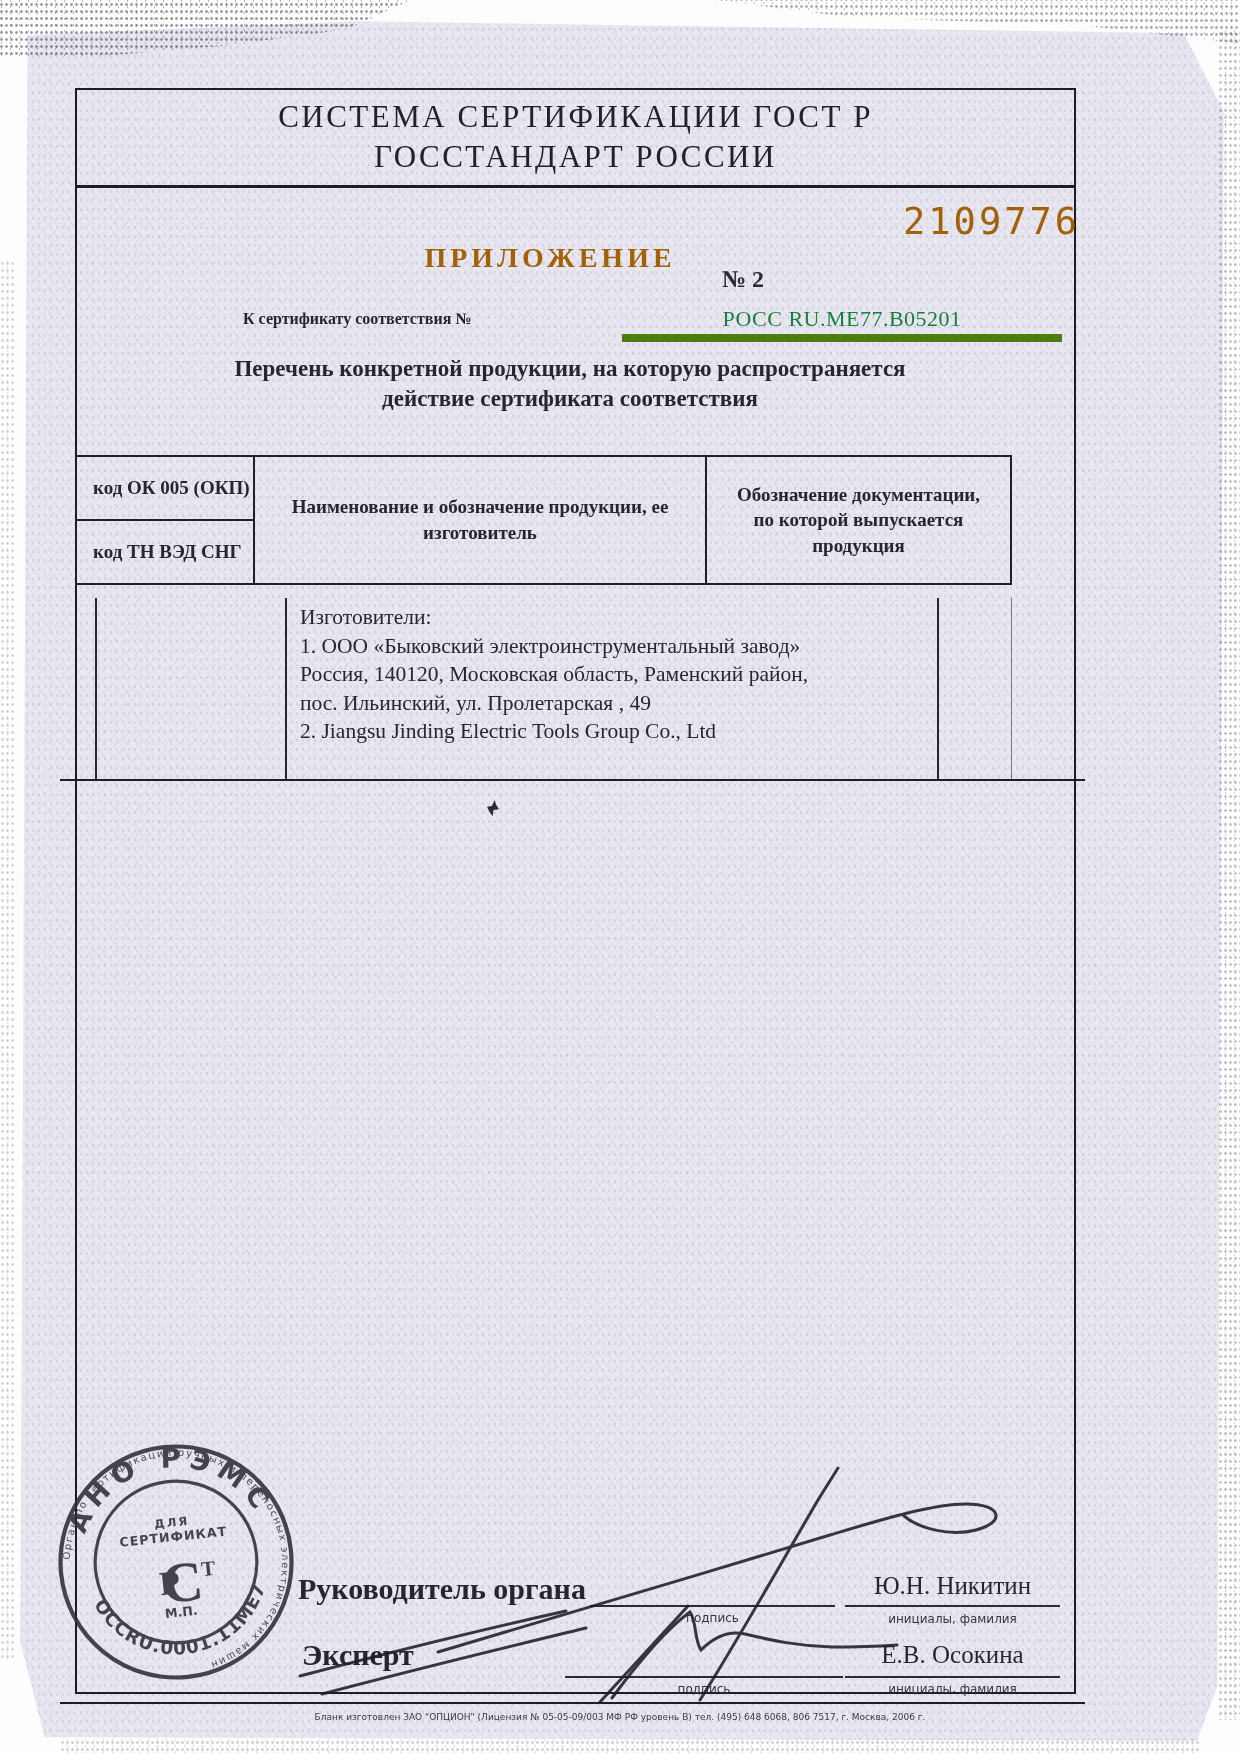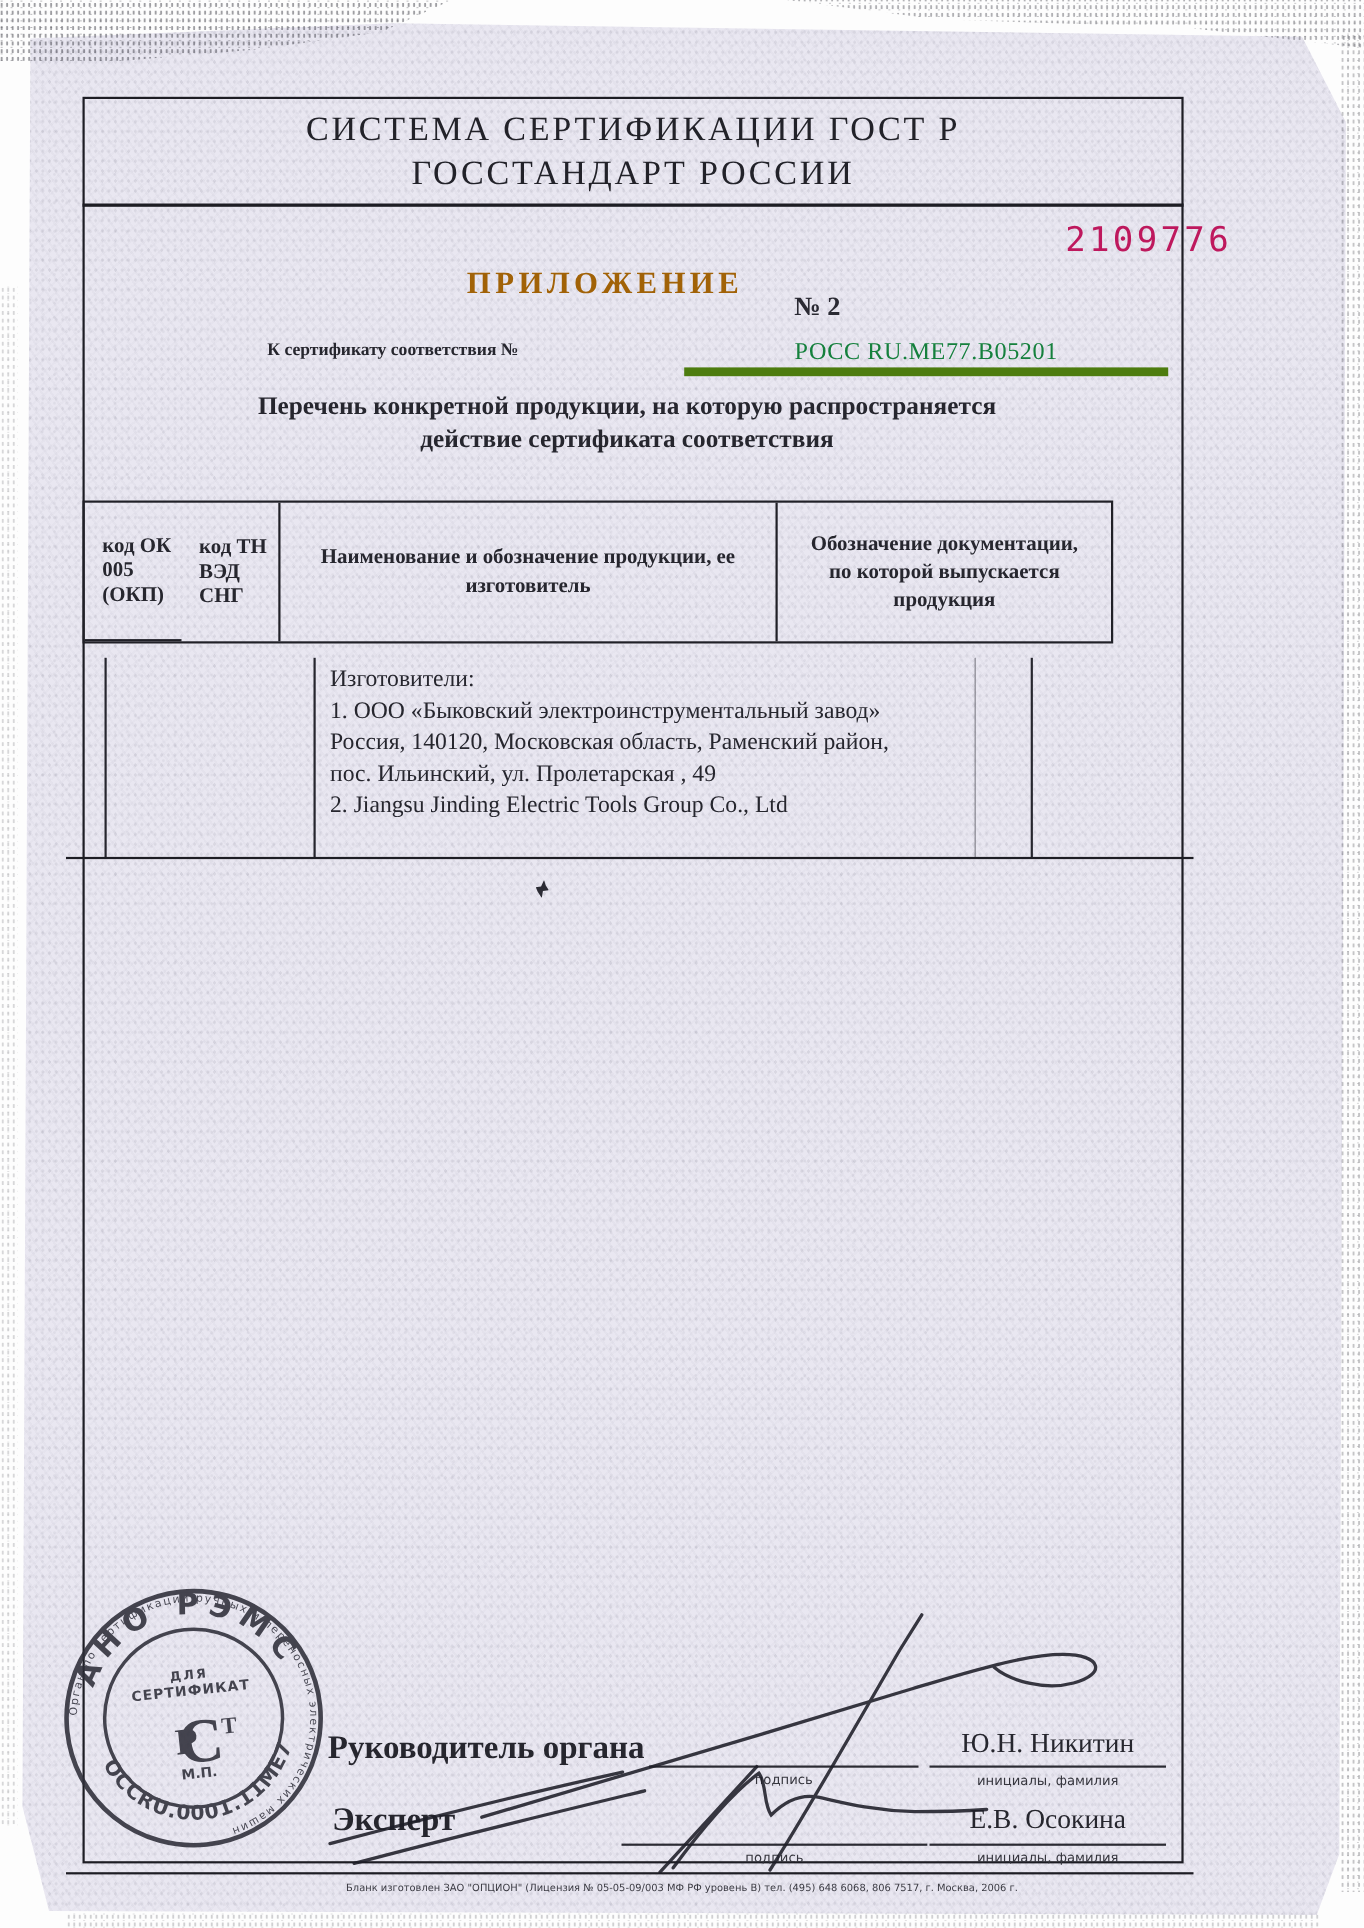--- a/index.html
+++ b/index.html
@@ -39,45 +39,45 @@
   .frame { position:absolute; z-index:5; left:75px; top:88px; width:1001px; height:1606px;
     border:2px solid #1d1d24; }
   .abs { position:absolute; z-index:6; }
   .ink { color:#23232b; }
 
   .header-strip { left:75px; top:88px; width:1001px; height:100px;
     border-bottom:3px solid #1d1d24; display:flex; flex-direction:column;
     justify-content:center; align-items:center; gap:4px; }
   .header-strip div { font-size:31px; font-weight:normal; letter-spacing:2.5px; color:#222229; }
 
-  .serial { left:876px; top:200px; width:244px; text-align:right;
-    font-family:"DejaVu Sans Mono", monospace; font-size:31px; color:#be185d; letter-spacing:3px; }
+  .serial { left:836px; top:200px; width:244px; text-align:right;
+    font-family:"DejaVu Sans Mono", monospace; font-size:37px; color:#a16207; letter-spacing:3px; }
 
   .doc-title { left:300px; top:242px; width:500px; text-align:center;
     font-size:28px; font-weight:bold; letter-spacing:4px; color:#a16207; }
   .doc-title-no { left:722px; top:266px; font-size:24px; font-weight:bold; color:#2a2a33; }
 
   .cert-label { left:243px; top:310px; font-size:16px; font-weight:bold; color:#26262e; }
   .cert-value { left:622px; top:306px; width:440px; height:36px; text-align:center;
     font-size:22px; color:#15803d; border-bottom:8px solid #4d7c0f; letter-spacing:.5px; }
 
   .subtitle { left:120px; width:900px; text-align:center; font-size:23px; font-weight:bold; color:#26262e; }
 
   
   .thead { left:75px; top:455px; width:937px; height:130px; border:2px solid #202027;
     display:grid; grid-template-columns:176px 452px 305px; }
-  .thead .c1 { display:flex; flex-direction:row; }
+  .thead .c1 { display:flex; flex-direction:column; }
   .thead .c1 > div { flex:1; display:flex; align-items:center; padding-left:16px;
     font-size:19px; font-weight:bold; color:#26262e; }
   .thead .c1 > div:first-child { border-bottom:2px solid #202027; }
   .thead .c2, .thead .c3 { border-left:2px solid #202027; display:flex;
     align-items:center; justify-content:center; text-align:center; padding:0 22px;
     font-size:19px; font-weight:bold; color:#26262e; line-height:1.35; }
 
-  .tbody { left:95px; top:598px; width:792px; height:182px;
+  .tbody { left:95px; top:598px; width:917px; height:182px;
     border-left:2px solid #26262e; }
   .tbody .div1 { position:absolute; left:188px; top:0; width:2px; height:100%; background:#26262e; }
   .tbody .div2 { position:absolute; left:840px; top:0; width:2px; height:100%; background:#26262e; }
   .tbody .div3 { position:absolute; right:0; top:0; width:1px; height:100%; background:rgba(38,38,46,.55); }
   .tbody .txt { position:absolute; left:203px; top:5px; width:630px; }
   .tbody .txt div { font-size:21.5px; color:#26262e; line-height:28.5px; white-space:nowrap; }
   .hline { background:#1d1d24; height:2px; }
 
   
   .role { font-size:30px; font-weight:bold; color:#26262e; }

